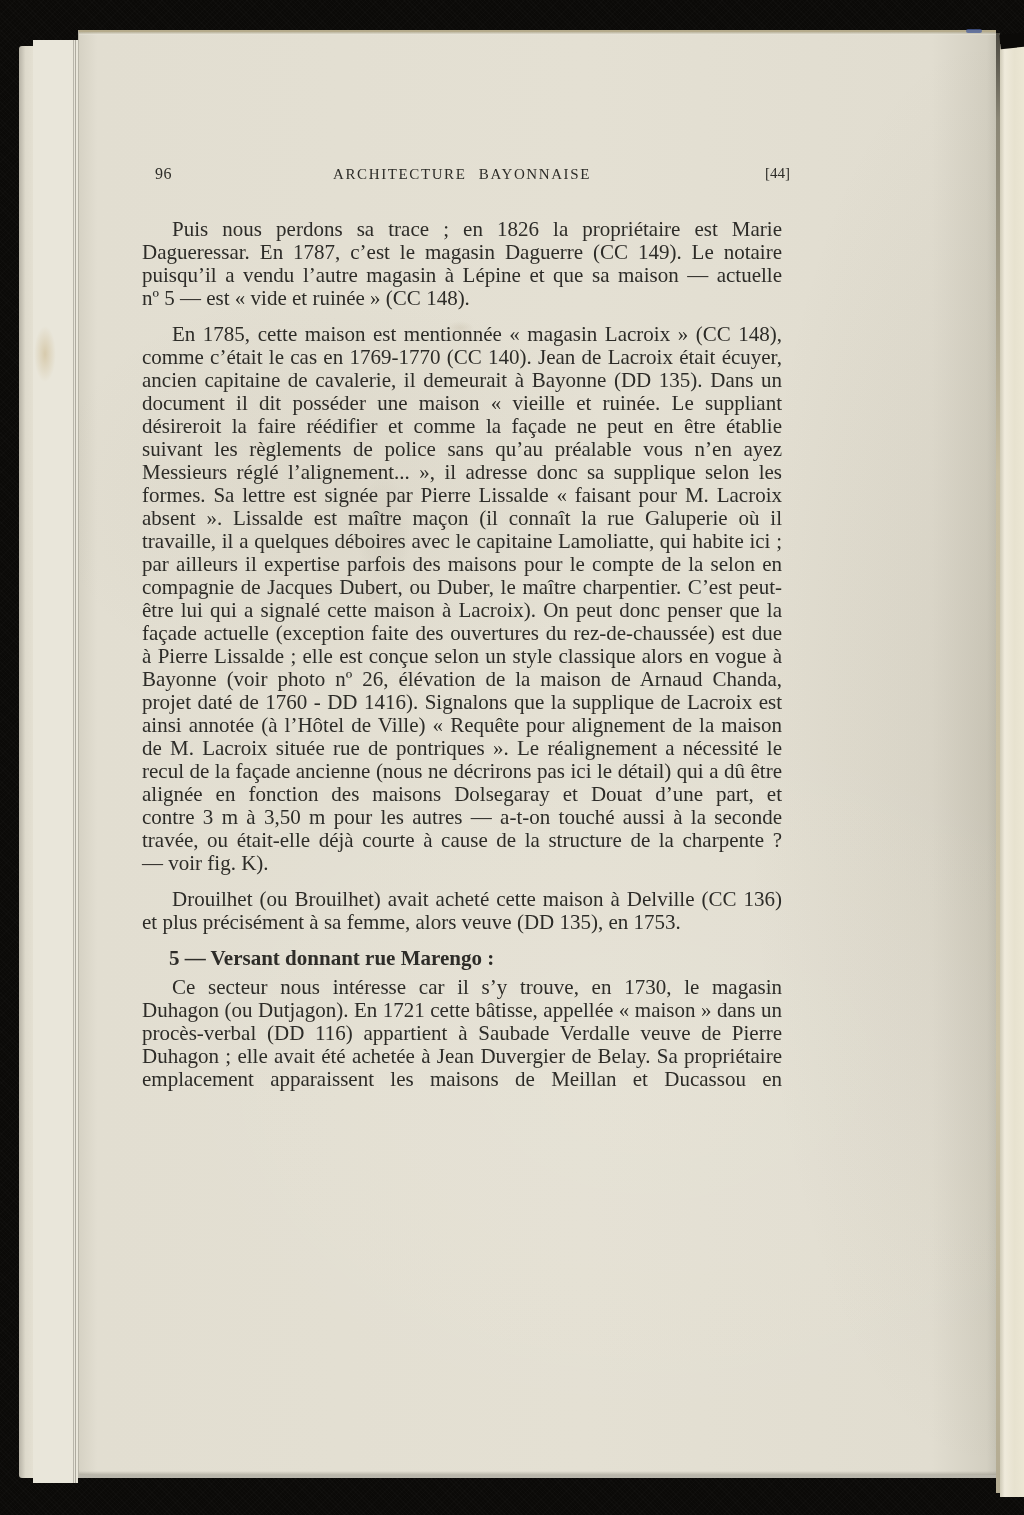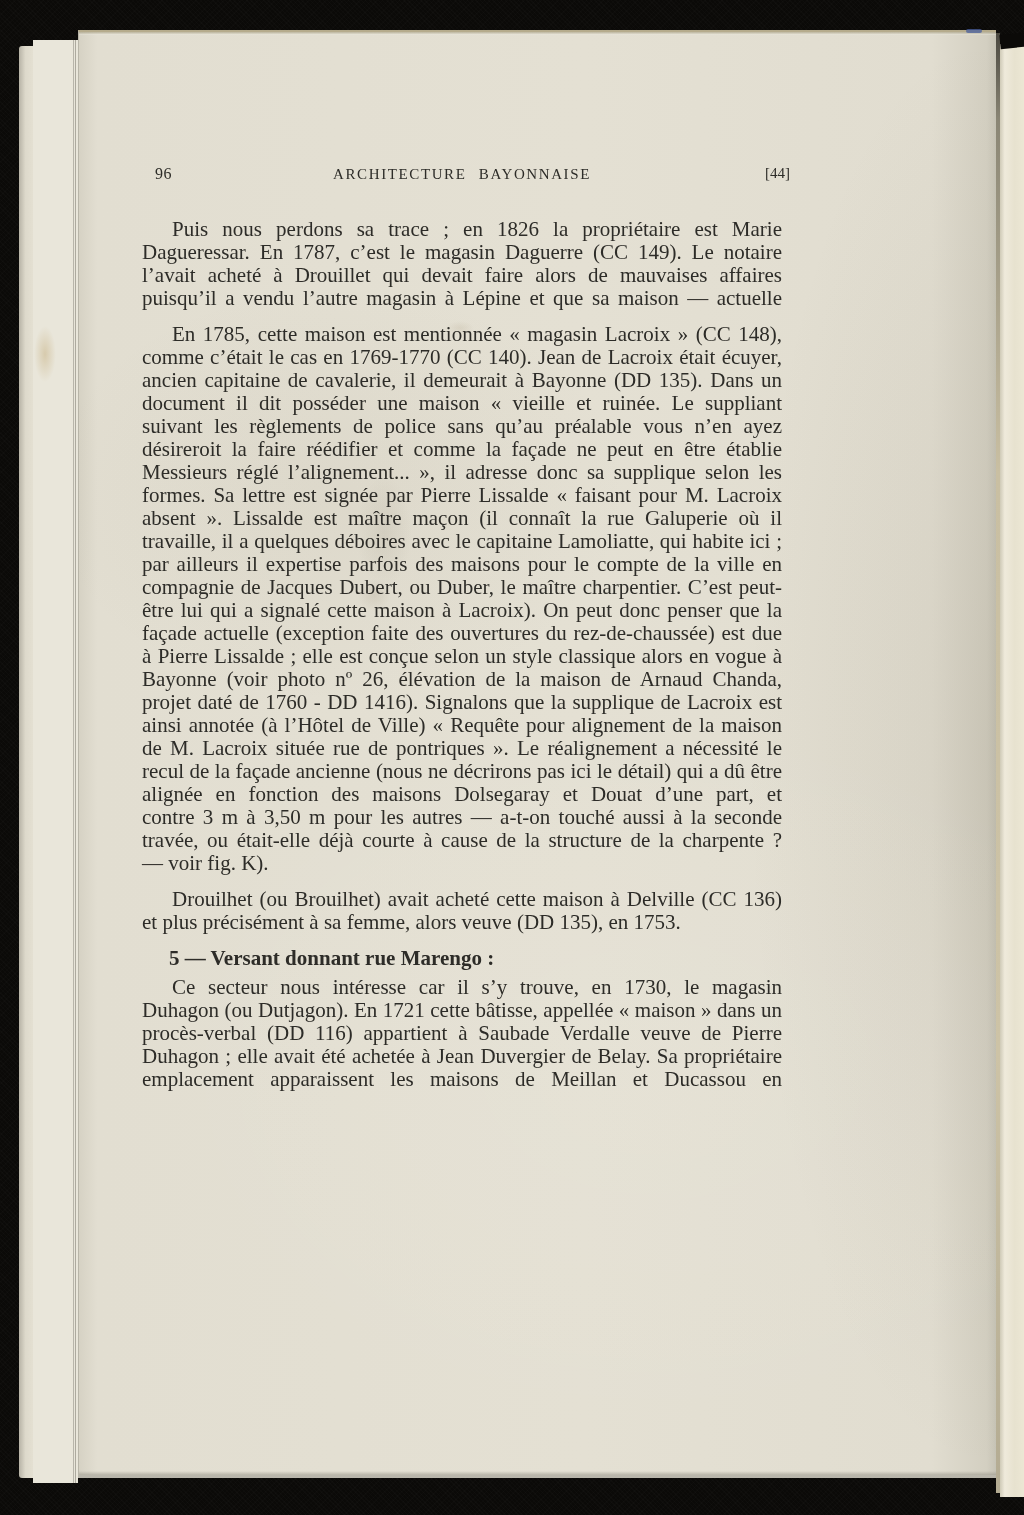--- a/index.html
+++ b/index.html
@@ -106,35 +106,35 @@
   <div class="text-block">
     <div class="running-header">
       <span class="pagenum">96</span>
       <span class="runtitle">ARCHITECTURE BAYONNAISE</span>
       <span class="folio">[44]</span>
     </div>
     <div class="paras">
         <div class="para body">
           <div class="line first">Puis nous perdons sa trace ; en 1826 la propriétaire est Marie</div>
           <div class="line">Dagueressar. En 1787, c’est le magasin Daguerre (CC 149). Le notaire</div>
-          <div class="line">l’avait acheté à Drouillet qui devait faire alors de mauvaises affaires</div>
           <div class="line">puisqu’il a vendu l’autre magasin à Lépine et que sa maison — actuelle</div>
+          <div class="line end">nº 5 — est « vide et ruinée » (CC 148).</div>
         </div>
         <div class="para body">
           <div class="line first">En 1785, cette maison est mentionnée « magasin Lacroix » (CC 148),</div>
           <div class="line">comme c’était le cas en 1769-1770 (CC 140). Jean de Lacroix était écuyer,</div>
           <div class="line">ancien capitaine de cavalerie, il demeurait à Bayonne (DD 135). Dans un</div>
           <div class="line">document il dit posséder une maison « vieille et ruinée. Le suppliant</div>
+          <div class="line">désireroit la faire réédifier et comme la façade ne peut en être établie</div>
           <div class="line">suivant les règlements de police sans qu’au préalable vous n’en ayez</div>
-          <div class="line">désireroit la faire réédifier et comme la façade ne peut en être établie</div>
           <div class="line">Messieurs réglé l’alignement... », il adresse donc sa supplique selon les</div>
           <div class="line">formes. Sa lettre est signée par Pierre Lissalde « faisant pour M. Lacroix</div>
           <div class="line">absent ». Lissalde est maître maçon (il connaît la rue Galuperie où il</div>
           <div class="line">travaille, il a quelques déboires avec le capitaine Lamoliatte, qui habite ici ;</div>
-          <div class="line">par ailleurs il expertise parfois des maisons pour le compte de la ville en</div>
+          <div class="line">par ailleurs il expertise parfois des maisons pour le compte de la selon en</div>
           <div class="line">compagnie de Jacques Dubert, ou Duber, le maître charpentier. C’est peut-</div>
           <div class="line">être lui qui a signalé cette maison à Lacroix). On peut donc penser que la</div>
           <div class="line">façade actuelle (exception faite des ouvertures du rez-de-chaussée) est due</div>
           <div class="line">à Pierre Lissalde ; elle est conçue selon un style classique alors en vogue à</div>
           <div class="line">Bayonne (voir photo nº 26, élévation de la maison de Arnaud Chanda,</div>
           <div class="line">projet daté de 1760 - DD 1416). Signalons que la supplique de Lacroix est</div>
           <div class="line">ainsi annotée (à l’Hôtel de Ville) « Requête pour alignement de la maison</div>
           <div class="line">de M. Lacroix située rue de pontriques ». Le réalignement a nécessité le</div>
           <div class="line">recul de la façade ancienne (nous ne décrirons pas ici le détail) qui a dû être</div>
           <div class="line">alignée en fonction des maisons Dolsegaray et Douat d’une part, et</div>

